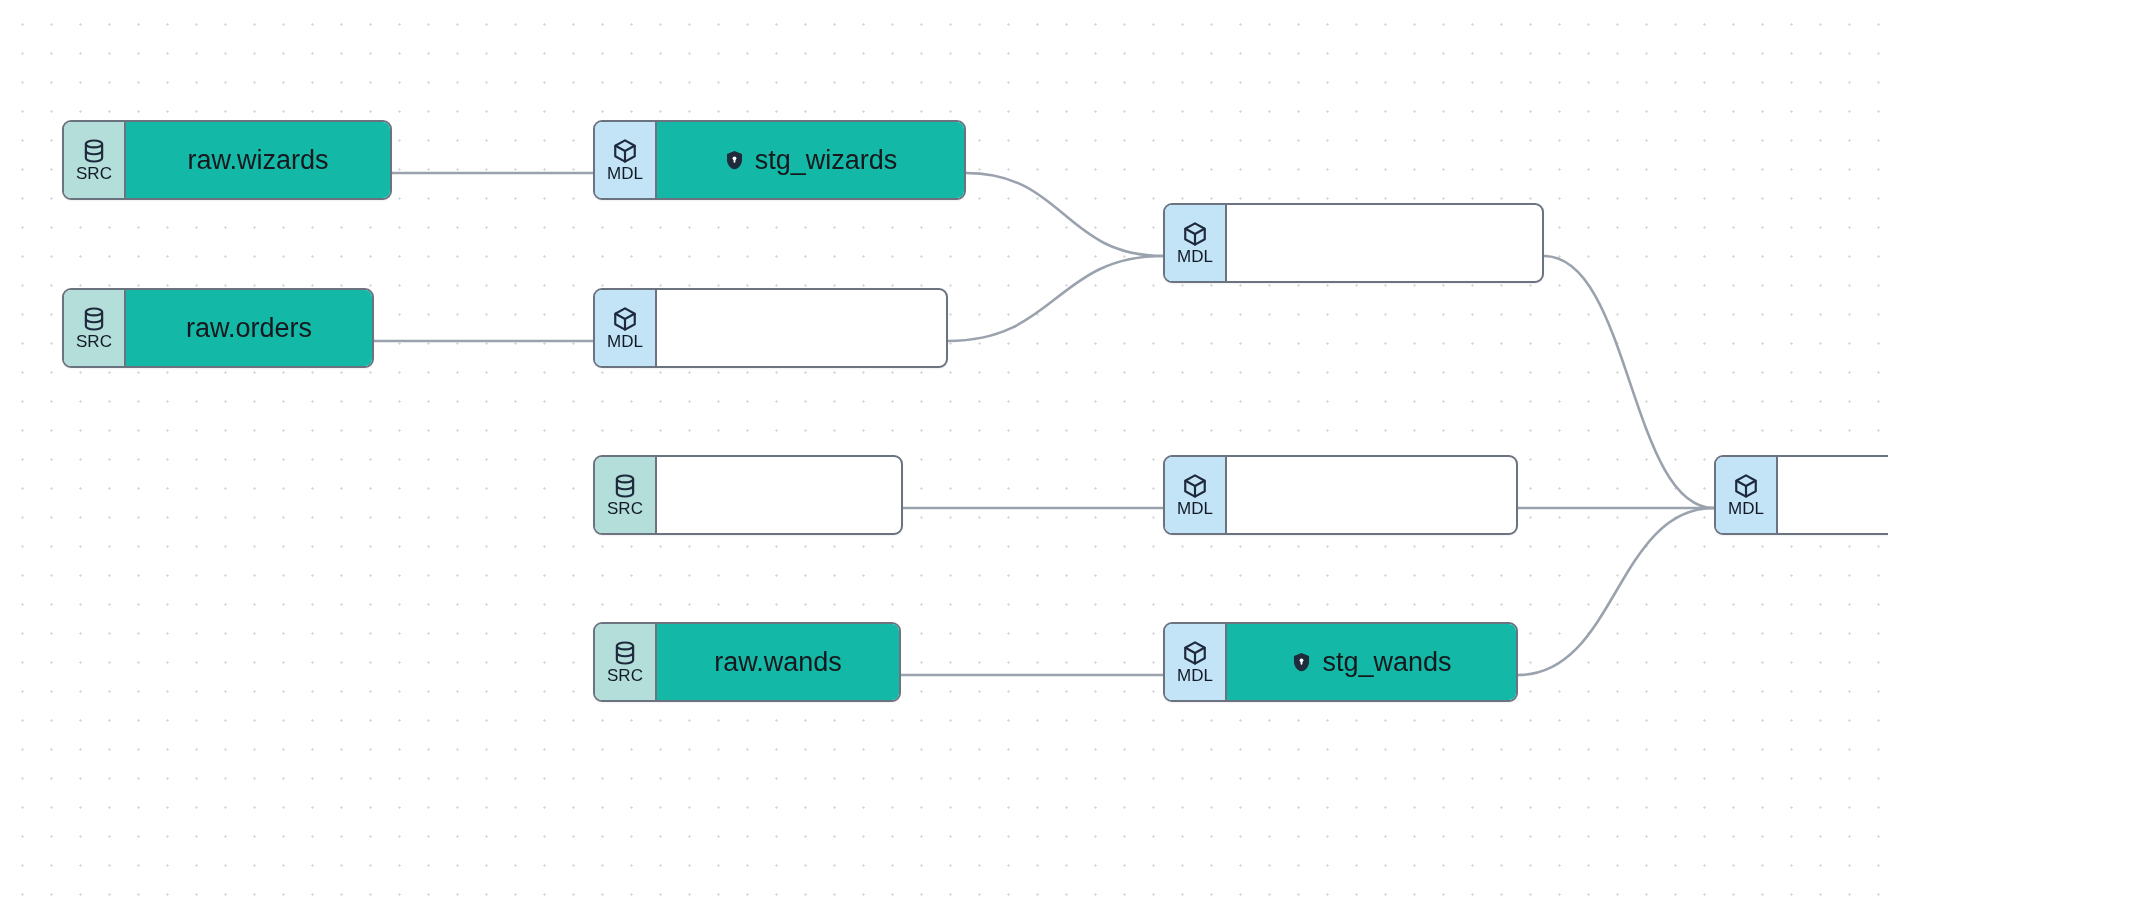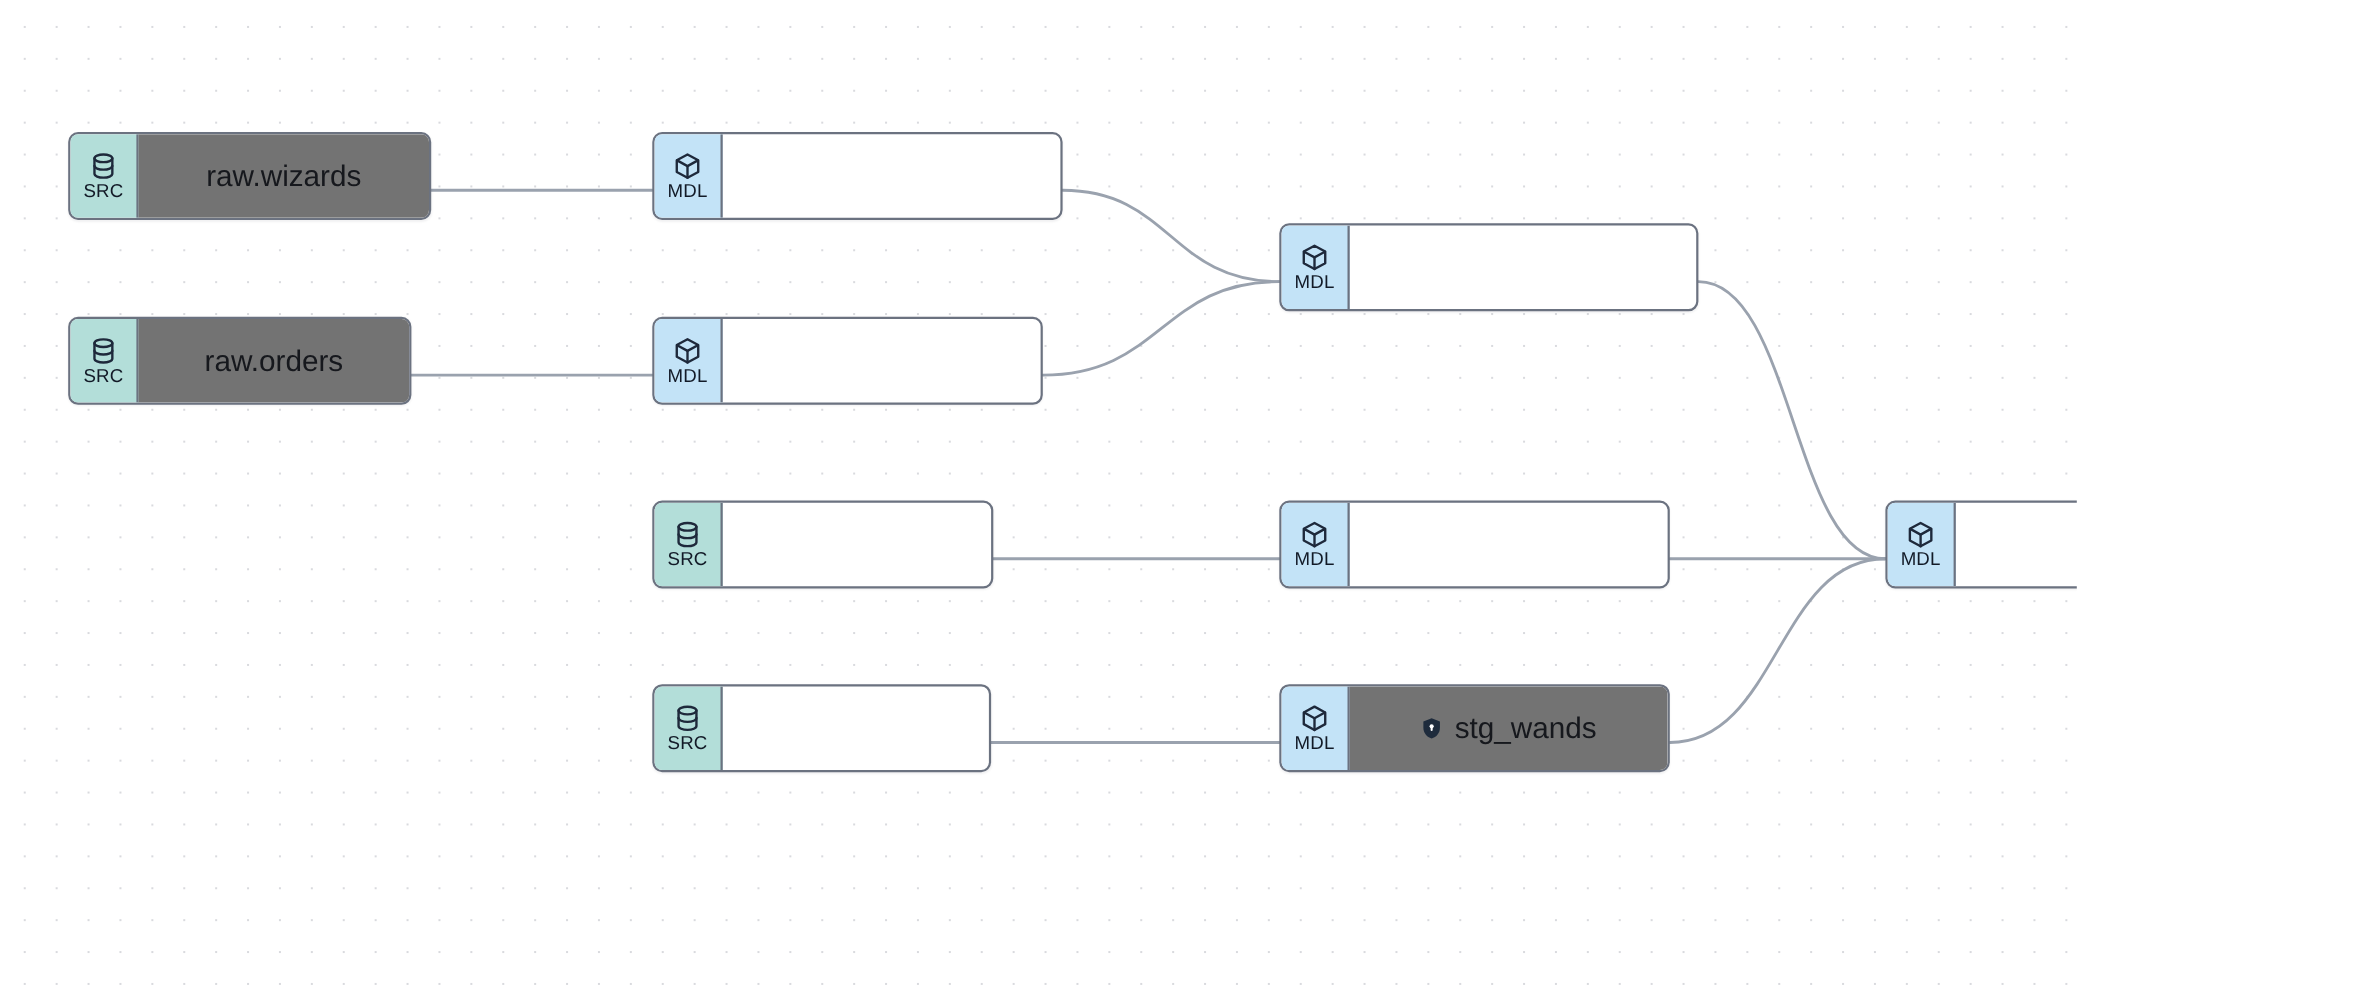--- a/index.html
+++ b/index.html
@@ -85,21 +85,21 @@
     font-family: "Liberation Sans", sans-serif;
   }
 
   .node-body {
     flex: 1 1 auto;
     display: flex;
     align-items: center;
     justify-content: center;
     gap: 10px;
     padding: 0 20px;
-    background: #737373;
+    background: #14b8a6;
     white-space: nowrap;
   }
 
   .shield-icon {
     flex: 0 0 auto;
     width: 21px;
     height: 22px;
     color: #1e2b3c;
     display: block;
   }
@@ -181,80 +181,94 @@
     <div class="node-badge" style="background: rgb(179, 222, 217); border-right-color: rgb(107, 114, 128);">
       <span class="badge-icon">
             <svg viewBox="0 0 24 24" fill="none" stroke="currentColor" stroke-width="2" stroke-linecap="round" stroke-linejoin="round">
               <ellipse cx="12" cy="5.5" rx="7.5" ry="3.2"></ellipse>
               <path d="M4.5 5.5v13c0 1.77 3.36 3.2 7.5 3.2s7.5-1.43 7.5-3.2v-13"></path>
               <path d="M4.5 11.8c0 1.77 3.36 3.2 7.5 3.2s7.5-1.43 7.5-3.2"></path>
             </svg>
           </span>
       <span class="badge-text">SRC</span>
     </div>
+    <div class="node-body">
+
+      <span class="node-label">raw.wands</span>
+    </div>
   </div>
 
   <div class="node mdl" style="left: 593px; top: 120px; width: 373px; height: 80px; border-color: rgb(107, 114, 128);">
-    <div class="node-badge" style="background: rgb(195, 227, 247); border-right-color: rgb(107, 114, 128);">
-      <span class="badge-icon">
-            <svg viewBox="0 0 24 24" fill="none" stroke="currentColor" stroke-width="2" stroke-linecap="round" stroke-linejoin="round">
-              <path d="M12 2.2 21 7.1v9.8L12 21.8 3 16.9V7.1z"></path>
-              <path d="M3.3 7.2 12 12l8.7-4.8"></path>
-              <path d="M12 12v9.8"></path>
-            </svg>
-          </span>
-      <span class="badge-text">MDL</span>
-    </div>
-  </div>
-
-  <div class="node mdl" style="left: 593px; top: 288px; width: 355px; height: 80px; border-color: rgb(107, 114, 128);">
-    <div class="node-badge" style="background: rgb(195, 227, 247); border-right-color: rgb(107, 114, 128);">
-      <span class="badge-icon">
-            <svg viewBox="0 0 24 24" fill="none" stroke="currentColor" stroke-width="2" stroke-linecap="round" stroke-linejoin="round">
-              <path d="M12 2.2 21 7.1v9.8L12 21.8 3 16.9V7.1z"></path>
-              <path d="M3.3 7.2 12 12l8.7-4.8"></path>
-              <path d="M12 12v9.8"></path>
-            </svg>
-          </span>
-      <span class="badge-text">MDL</span>
-    </div>
-  </div>
-
-  <div class="node mdl" style="left: 1163px; top: 455px; width: 355px; height: 80px; border-color: rgb(107, 114, 128);">
-    <div class="node-badge" style="background: rgb(195, 227, 247); border-right-color: rgb(107, 114, 128);">
-      <span class="badge-icon">
-            <svg viewBox="0 0 24 24" fill="none" stroke="currentColor" stroke-width="2" stroke-linecap="round" stroke-linejoin="round">
-              <path d="M12 2.2 21 7.1v9.8L12 21.8 3 16.9V7.1z"></path>
-              <path d="M3.3 7.2 12 12l8.7-4.8"></path>
-              <path d="M12 12v9.8"></path>
-            </svg>
-          </span>
-      <span class="badge-text">MDL</span>
-    </div>
-  </div>
-
-  <div class="node mdl" style="left: 1163px; top: 622px; width: 355px; height: 80px; border-color: rgb(107, 114, 128);">
     <div class="node-badge" style="background: rgb(195, 227, 247); border-right-color: rgb(107, 114, 128);">
       <span class="badge-icon">
             <svg viewBox="0 0 24 24" fill="none" stroke="currentColor" stroke-width="2" stroke-linecap="round" stroke-linejoin="round">
               <path d="M12 2.2 21 7.1v9.8L12 21.8 3 16.9V7.1z"></path>
               <path d="M3.3 7.2 12 12l8.7-4.8"></path>
               <path d="M12 12v9.8"></path>
             </svg>
           </span>
       <span class="badge-text">MDL</span>
     </div>
     <div class="node-body">
       <span class="shield-icon">
             <svg viewBox="0 0 24 24" fill="currentColor">
               <path d="M12 1.6 3.4 5v6.6c0 5.3 3.6 9.9 8.6 11.1 5-1.2 8.6-5.8 8.6-11.1V5z"></path>
               <circle cx="12" cy="10.1" r="2.15" fill="#ffffff"></circle>
               <rect x="10.95" y="10.4" width="2.1" height="4.6" rx="1.05" fill="#ffffff"></rect>
             </svg>
           </span>
+      <span class="node-label">stg_wizards</span>
+    </div>
+  </div>
+
+  <div class="node mdl" style="left: 593px; top: 288px; width: 355px; height: 80px; border-color: rgb(107, 114, 128);">
+    <div class="node-badge" style="background: rgb(195, 227, 247); border-right-color: rgb(107, 114, 128);">
+      <span class="badge-icon">
+            <svg viewBox="0 0 24 24" fill="none" stroke="currentColor" stroke-width="2" stroke-linecap="round" stroke-linejoin="round">
+              <path d="M12 2.2 21 7.1v9.8L12 21.8 3 16.9V7.1z"></path>
+              <path d="M3.3 7.2 12 12l8.7-4.8"></path>
+              <path d="M12 12v9.8"></path>
+            </svg>
+          </span>
+      <span class="badge-text">MDL</span>
+    </div>
+  </div>
+
+  <div class="node mdl" style="left: 1163px; top: 455px; width: 355px; height: 80px; border-color: rgb(107, 114, 128);">
+    <div class="node-badge" style="background: rgb(195, 227, 247); border-right-color: rgb(107, 114, 128);">
+      <span class="badge-icon">
+            <svg viewBox="0 0 24 24" fill="none" stroke="currentColor" stroke-width="2" stroke-linecap="round" stroke-linejoin="round">
+              <path d="M12 2.2 21 7.1v9.8L12 21.8 3 16.9V7.1z"></path>
+              <path d="M3.3 7.2 12 12l8.7-4.8"></path>
+              <path d="M12 12v9.8"></path>
+            </svg>
+          </span>
+      <span class="badge-text">MDL</span>
+    </div>
+  </div>
+
+  <div class="node mdl" style="left: 1163px; top: 622px; width: 355px; height: 80px; border-color: rgb(107, 114, 128);">
+    <div class="node-badge" style="background: rgb(195, 227, 247); border-right-color: rgb(107, 114, 128);">
+      <span class="badge-icon">
+            <svg viewBox="0 0 24 24" fill="none" stroke="currentColor" stroke-width="2" stroke-linecap="round" stroke-linejoin="round">
+              <path d="M12 2.2 21 7.1v9.8L12 21.8 3 16.9V7.1z"></path>
+              <path d="M3.3 7.2 12 12l8.7-4.8"></path>
+              <path d="M12 12v9.8"></path>
+            </svg>
+          </span>
+      <span class="badge-text">MDL</span>
+    </div>
+    <div class="node-body">
+      <span class="shield-icon">
+            <svg viewBox="0 0 24 24" fill="currentColor">
+              <path d="M12 1.6 3.4 5v6.6c0 5.3 3.6 9.9 8.6 11.1 5-1.2 8.6-5.8 8.6-11.1V5z"></path>
+              <circle cx="12" cy="10.1" r="2.15" fill="#ffffff"></circle>
+              <rect x="10.95" y="10.4" width="2.1" height="4.6" rx="1.05" fill="#ffffff"></rect>
+            </svg>
+          </span>
       <span class="node-label">stg_wands</span>
     </div>
   </div>
 
   <div class="node mdl" style="left: 1163px; top: 203px; width: 381px; height: 80px; border-color: rgb(107, 114, 128);">
     <div class="node-badge" style="background: rgb(195, 227, 247); border-right-color: rgb(107, 114, 128);">
       <span class="badge-icon">
             <svg viewBox="0 0 24 24" fill="none" stroke="currentColor" stroke-width="2" stroke-linecap="round" stroke-linejoin="round">
               <path d="M12 2.2 21 7.1v9.8L12 21.8 3 16.9V7.1z"></path>
               <path d="M3.3 7.2 12 12l8.7-4.8"></path>

